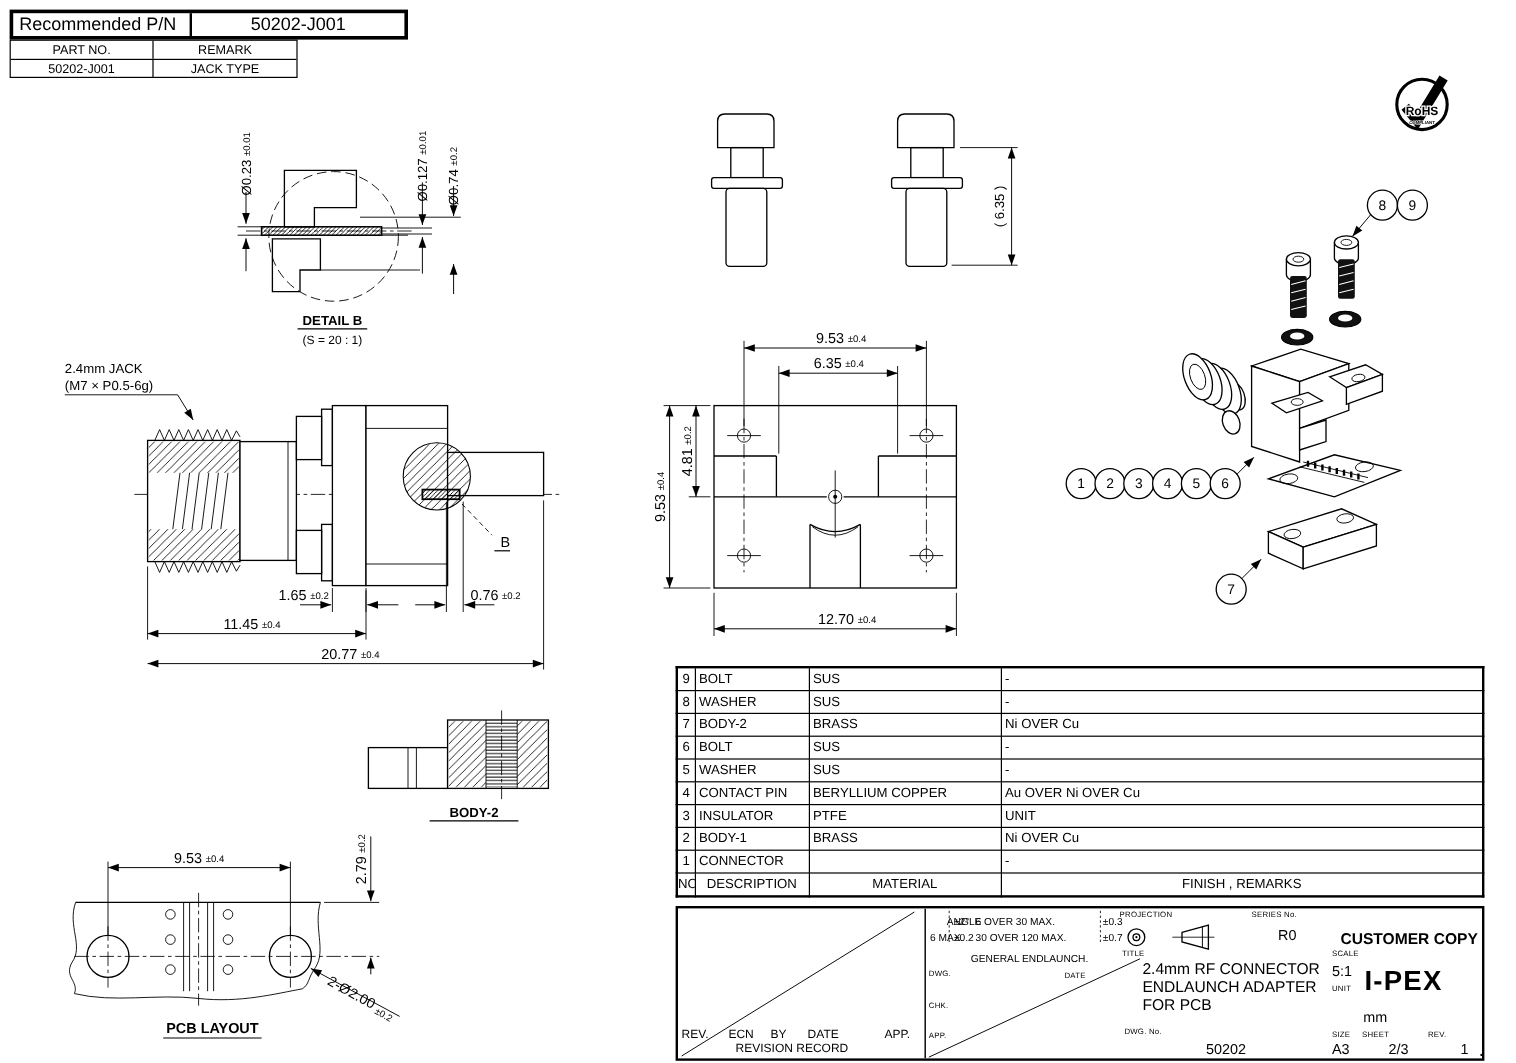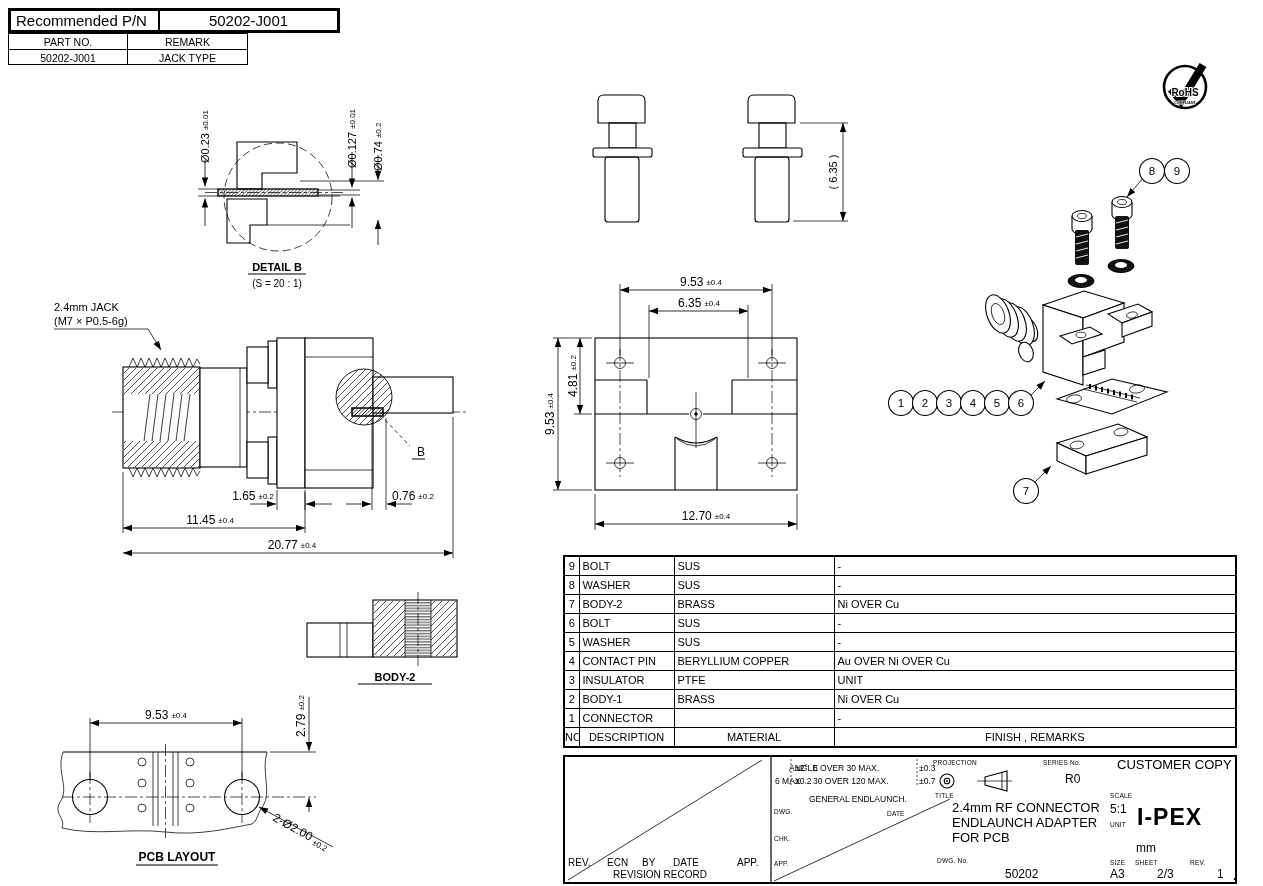--- a/index.html
+++ b/index.html
@@ -482,21 +482,21 @@
   <span class="lbl" style="left:368px;top:2px">PROJECTION</span>
   <span class="lbl" style="left:478px;top:2px">SERIES No.</span>
   <span class="t12" style="left:500px;top:15px">R0</span>
   <span class="lbl" style="left:370px;top:35px">TITLE</span>
   <span class="t13" style="left:387px;top:43px">2.4mm RF CONNECTOR</span>
   <span class="t13" style="left:387px;top:58px">ENDLAUNCH ADAPTER</span>
   <span class="t13" style="left:387px;top:73px">FOR PCB</span>
   <span class="lbl" style="left:372px;top:100px">DWG. No.</span>
   <span class="t12" style="left:440px;top:110px">50202</span>
 
-  <span class="t13" style="left:552px;top:0;font-weight:400">CUSTOMER COPY</span>
+  <span class="t13" style="left:552px;top:18px;font-weight:700">CUSTOMER COPY</span>
   <span class="lbl" style="left:545px;top:35px">SCALE</span>
   <span class="t12" style="left:545px;top:45px">5:1</span>
   <span class="lbl" style="left:545px;top:64px">UNIT</span>
   <span class="t12" style="left:571px;top:84px">mm</span>
   <span class="logo" style="left:572px;top:47px">I-PEX</span>
   <span class="lbl" style="left:545px;top:102px">SIZE</span>
   <span class="lbl" style="left:570px;top:102px">SHEET</span>
   <span class="lbl" style="left:625px;top:102px">REV.</span>
   <span class="t12" style="left:545px;top:110px">A3</span>
   <span class="t12" style="left:592px;top:110px">2/3</span>

